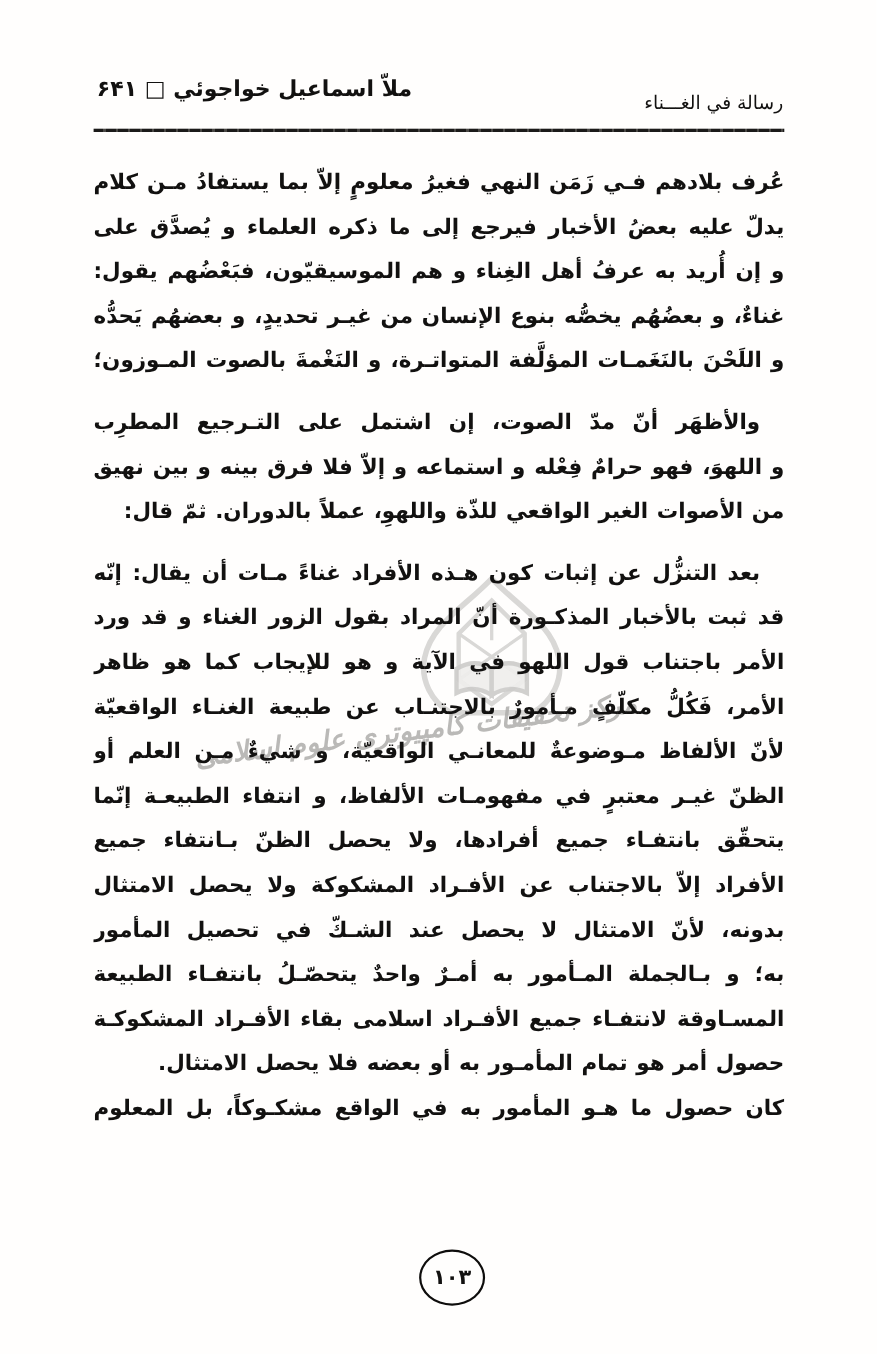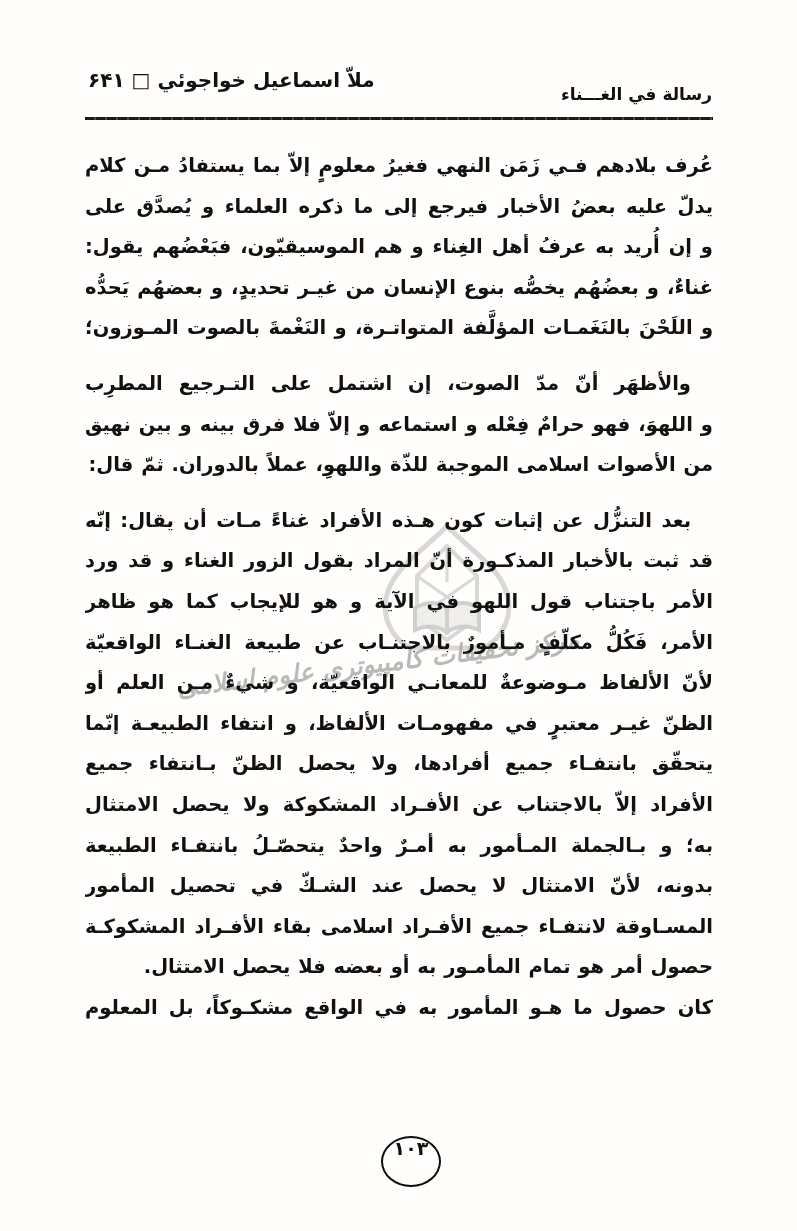--- a/index.html
+++ b/index.html
@@ -15,21 +15,21 @@
     overflow: hidden;
     font-family: "DejaVu Sans", sans-serif;
     color: #121110;
   }
   
   .header-title {
     position: absolute;
     top: 84px;
     right: 85px;
     font-size: 17px;
-    font-weight: 700;
+    font-weight: 400;
     direction: rtl;
   }
   .header-authorpage {
     position: absolute;
     top: 68px;
     left: 88px;
     font-size: 20px;
     font-weight: 700;
     direction: rtl;
   }
@@ -96,20 +96,21 @@
   
   .pagenum-badge {
     position: absolute;
     left: 381px;
     top: 1136px;
     width: 56px;
     height: 47px;
     border: 2.5px solid #0e0d0c;
     border-radius: 50%;
     display: flex;
+    align-items: center;
     justify-content: center;
   }
   .pagenum-badge span {
     font-size: 19px;
     font-weight: 700;
     direction: rtl;
     transform: translateY(-1px);
   }
 </style>
 </head>
@@ -143,33 +144,33 @@
       <div class="para">
         <div class="line">عُرف بلادهم فـي زَمَن النهي فغيرُ معلومٍ إلاّ بما يستفادُ مـن كلام أهل اللغة، و</div>
         <div class="line">يدلّ عليه بعضُ الأخبار فيرجع إلى ما ذكره العلماء و يُصدَّق على هذه الأشياء؛</div>
         <div class="line">و إن أُريد به عرفُ أهل الغِناء و هم الموسيقيّون، فبَعْضُهم يقول: إنّ كلَّ صوتٍ</div>
         <div class="line">غناءٌ، و بعضُهُم يخصُّه بنوع الإنسان من غيـر تحديدٍ، و بعضهُم يَحدُّه باللَحْن</div>
         <div class="line">و اللَحْنَ بالنَغَمـات المؤلَّفة المتواتـرة، و النَغْمةَ بالصوت المـوزون؛ فَهُم أيضاً</div>
       </div>
       <div class="para indent">
         <div class="line">والأظهَر أنّ مدّ الصوت، إن اشتمل على التـرجيع المطرِب وأوجَبَ اللذَّة</div>
         <div class="line">و اللهوَ، فهو حرامٌ فِعْله و استماعه و إلاّ فلا فرق بينه و بين نهيق الحمار و شبهه</div>
-        <div class="line last">من الأصوات اسلامی الموجبة للذّة واللهوِ، عملاً بالدوران. ثمّ قال:</div>
+        <div class="line last">من الأصوات الغير الواقعي للذّة واللهوِ، عملاً بالدوران. ثمّ قال:</div>
       </div>
       <div class="para indent">
         <div class="line">بعد التنزُّل عن إثبات كون هـذه الأفراد غناءً مـات أن يقال: إنّه</div>
         <div class="line">قد ثبت بالأخبار المذكـورة أنّ المراد بقول الزور الغناء و قد ورد</div>
         <div class="line">الأمر باجتناب قول اللهو في الآية و هو للإيجاب كما هو ظاهر</div>
         <div class="line">الأمر، فَكُلُّ مكلّفٍ مـأمورٌ بالاجتنـاب عن طبيعة الغنـاء الواقعيّة</div>
         <div class="line">لأنّ الألفاظ مـوضوعةٌ للمعانـي الواقعيّة، و شيءٌ مـن العلم أو</div>
         <div class="line">الظنّ غيـر معتبرٍ في مفهومـات الألفاظ، و انتفاء الطبيعـة إنّما</div>
         <div class="line">يتحقّق بانتفـاء جميع أفرادها، ولا يحصل الظنّ بـانتفاء جميع</div>
         <div class="line">الأفراد إلاّ بالاجتناب عن الأفـراد المشكوكة ولا يحصل الامتثال</div>
+        <div class="line">بدونه، لأنّ الامتثال لا يحصل عند الشـكّ في تحصيل المأمور</div>
         <div class="line">به؛ و بـالجملة المـأمور به أمـرٌ واحدٌ يتحصّـلُ بانتفـاء الطبيعة</div>
-        <div class="line">بدونه، لأنّ الامتثال لا يحصل عند الشـكّ في تحصيل المأمور</div>
         <div class="line">المسـاوقة لانتفـاء جميع الأفـراد اسلامی بقاء الأفـراد المشكوكـة</div>
         <div class="line last">حصول أمر هو تمام المأمـور به أو بعضه فلا يحصل الامتثال.</div>
         <div class="line">كان حصول ما هـو المأمور به في الواقع مشكـوكاً، بل المعلوم</div>
       </div>
     </div>
 
   <div class="pagenum-badge">
     <span>١٠٣</span>
   </div>
 

